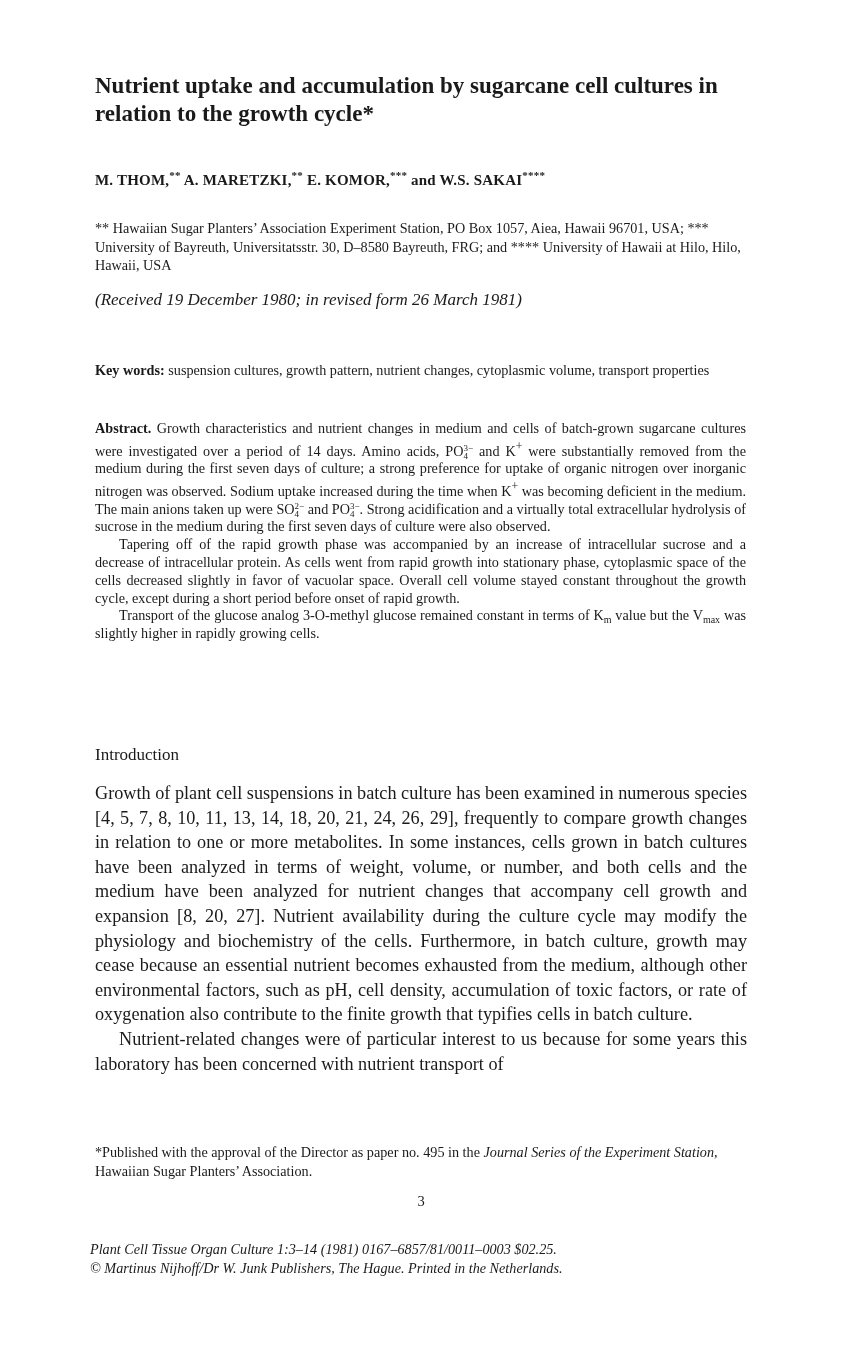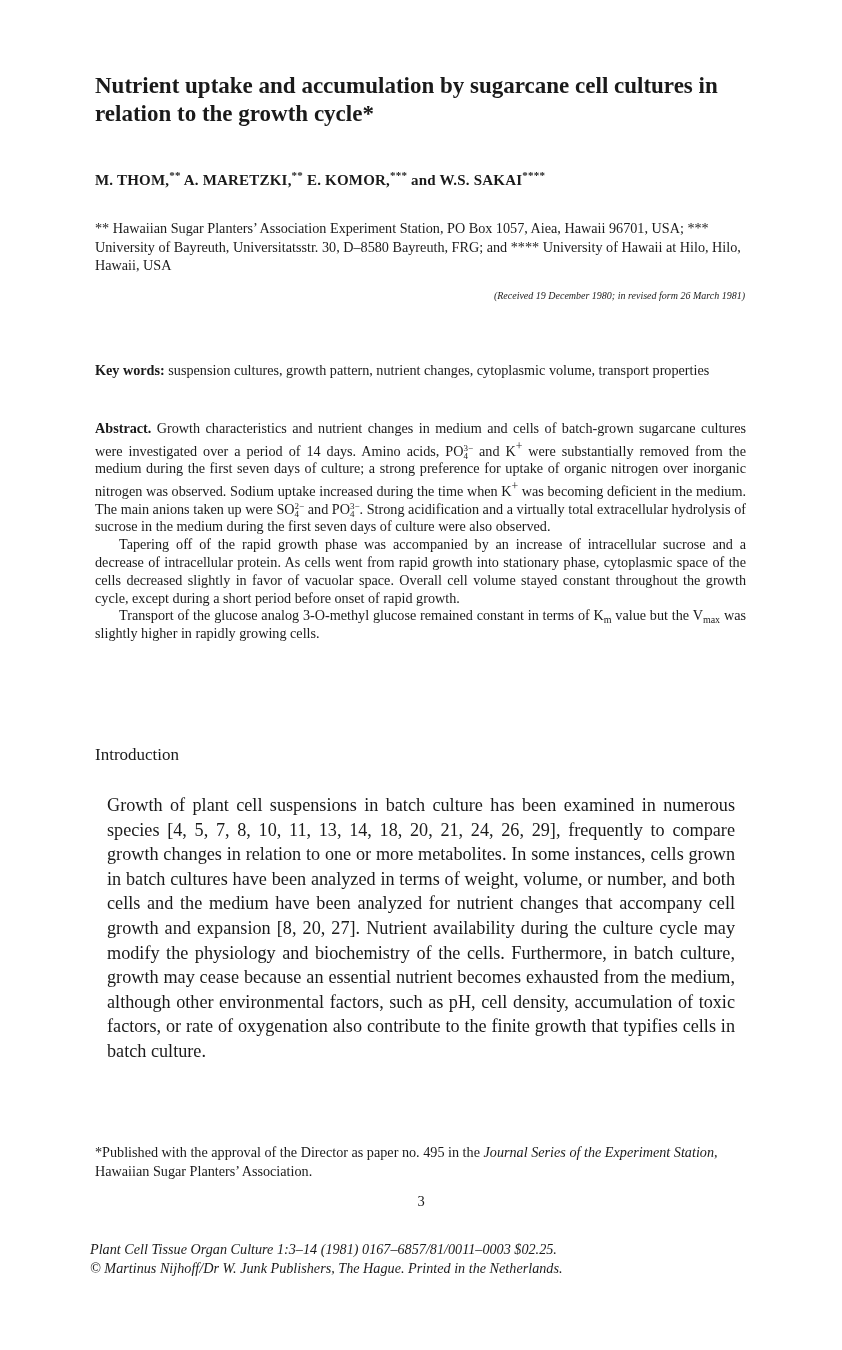--- a/index.html
+++ b/index.html
@@ -4,34 +4,34 @@
 <style>
   html, body { margin: 0; padding: 0; background: #ffffff; }
   body { width: 842px; height: 1350px; position: relative; overflow: hidden;
          font-family: "Liberation Serif", "DejaVu Serif", serif; color: #1a1a1a; }
   .page { position: absolute; left: 0; top: 0; width: 842px; height: 1350px; }
   .abs { position: absolute; }
   .title { left: 95px; top: 72px; width: 650px; font-size: 23px; font-weight: bold; line-height: 28px; }
   .authors { left: 95px; top: 172px; width: 650px; font-size: 15px; letter-spacing: 0.2px; font-weight: bold; }
   .authors sup { font-size: 11px; vertical-align: 6px; line-height: 0; }
   .affil { left: 95px; top: 219px; width: 650px; font-size: 14.2px; line-height: 18.5px; }
-  .received { left: 95px; top: 290px; width: 650px; font-size: 10px; font-style: italic; text-align: right; }
+  .received { left: 95px; top: 290px; width: 650px; font-size: 17px; font-style: italic; }
   .keywords { left: 95px; top: 361px; width: 650px; font-size: 14.2px; line-height: 18.5px; }
   .keywords b { font-weight: bold; }
   .abstract { left: 95px; top: 420px; width: 651px; font-size: 14.2px; line-height: 17.8px; text-align: justify; }
   .abstract p { margin: 0; }
   .abstract p.indent { text-indent: 24px; }
   .abstract b { font-weight: bold; margin-top: 20px; }
   .ion { white-space: nowrap; }
   .ion .ss { display: inline-block; vertical-align: -3px; line-height: 8px; font-size: 9px; text-align: left; }
   .ion .ss span { display: block; }
   sub.s { font-size: 10px; vertical-align: -3px; line-height: 0; }
   .h-intro { left: 95px; top: 745px; font-size: 17px; font-weight: normal; }
   .intro { left: 95px; top: 781px; width: 652px; font-size: 18.2px; line-height: 24.6px; text-align: justify; }
-  .intro p { margin: 12px; }
+  .intro p { margin: 0; }
   .intro p.indent { text-indent: 24px; }
   .footnote { left: 95px; top: 1143px; width: 652px; font-size: 14.2px; line-height: 18.5px; }
   .footnote i { }
   .pagenum { left: 0; top: 1193px; width: 842px; text-align: center; font-size: 14.5px; }
   .journal { left: 90px; top: 1240px; width: 660px; font-size: 14.2px; font-style: italic; line-height: 18.5px; font-family: Liberation Serif, serif; }
 </style>
 </head>
 <body>
 
 <div class="page">
@@ -54,20 +54,21 @@
   <div class="abs abstract">
     <p><b>Abstract.</b><span> Growth characteristics and nutrient changes in medium and cells of batch-grown sugarcane cultures were investigated over a period of 14 days. Amino acids, </span><span class="ion"><span>PO</span><span class="ss"><span>3−</span><span>4</span></span></span><span> and K</span><sup>+</sup><span> were substantially removed from the medium during the first seven days of culture; a strong preference for uptake of organic nitrogen over inorganic nitrogen was observed. Sodium uptake increased during the time when K</span><sup>+</sup><span> was becoming deficient in the medium. The main anions taken up were </span><span class="ion"><span>SO</span><span class="ss"><span>2−</span><span>4</span></span></span><span> and </span><span class="ion"><span>PO</span><span class="ss"><span>3−</span><span>4</span></span></span><span>. Strong acidification and a virtually total extracellular hydrolysis of sucrose in the medium during the first seven days of culture were also observed.</span></p>
     <p class="indent">Tapering off of the rapid growth phase was accompanied by an increase of intracellular sucrose and a decrease of intracellular protein. As cells went from rapid growth into stationary phase, cytoplasmic space of the cells decreased slightly in favor of vacuolar space. Overall cell volume stayed constant throughout the growth cycle, except during a short period before onset of rapid growth.</p>
     <p class="indent"><span>Transport of the glucose analog 3-O-methyl glucose remained constant in terms of K</span><sub class="s">m</sub><span> value but the V</span><sub class="s">max</sub><span> was slightly higher in rapidly growing cells.</span></p>
   </div>
 
   <div class="abs h-intro">Introduction</div>
 
   <div class="abs intro">
     <p>Growth of plant cell suspensions in batch culture has been examined in numerous species [4, 5, 7, 8, 10, 11, 13, 14, 18, 20, 21, 24, 26, 29], frequently to compare growth changes in relation to one or more metabolites. In some instances, cells grown in batch cultures have been analyzed in terms of weight, volume, or number, and both cells and the medium have been analyzed for nutrient changes that accompany cell growth and expansion [8, 20, 27]. Nutrient availability during the culture cycle may modify the physiology and biochemistry of the cells. Furthermore, in batch culture, growth may cease because an essential nutrient becomes exhausted from the medium, although other environmental factors, such as pH, cell density, accumulation of toxic factors, or rate of oxygenation also contribute to the finite growth that typifies cells in batch culture.</p>
+    <p class="indent">Nutrient-related changes were of particular interest to us because for some years this laboratory has been concerned with nutrient transport of</p>
   </div>
 
   <div class="abs footnote"><span>*Published with the approval of the Director as paper no. 495 in the </span><i>Journal Series of the Experiment Station</i><span>, Hawaiian Sugar Planters’ Association.</span></div>
 
   <div class="abs pagenum">3</div>
 
   <div class="abs journal">
     <div>Plant Cell Tissue Organ Culture 1:3–14 (1981) 0167–6857/81/0011–0003 $02.25.</div>
     <div>© Martinus Nijhoff/Dr W. Junk Publishers, The Hague. Printed in the Netherlands.</div>
   </div>

